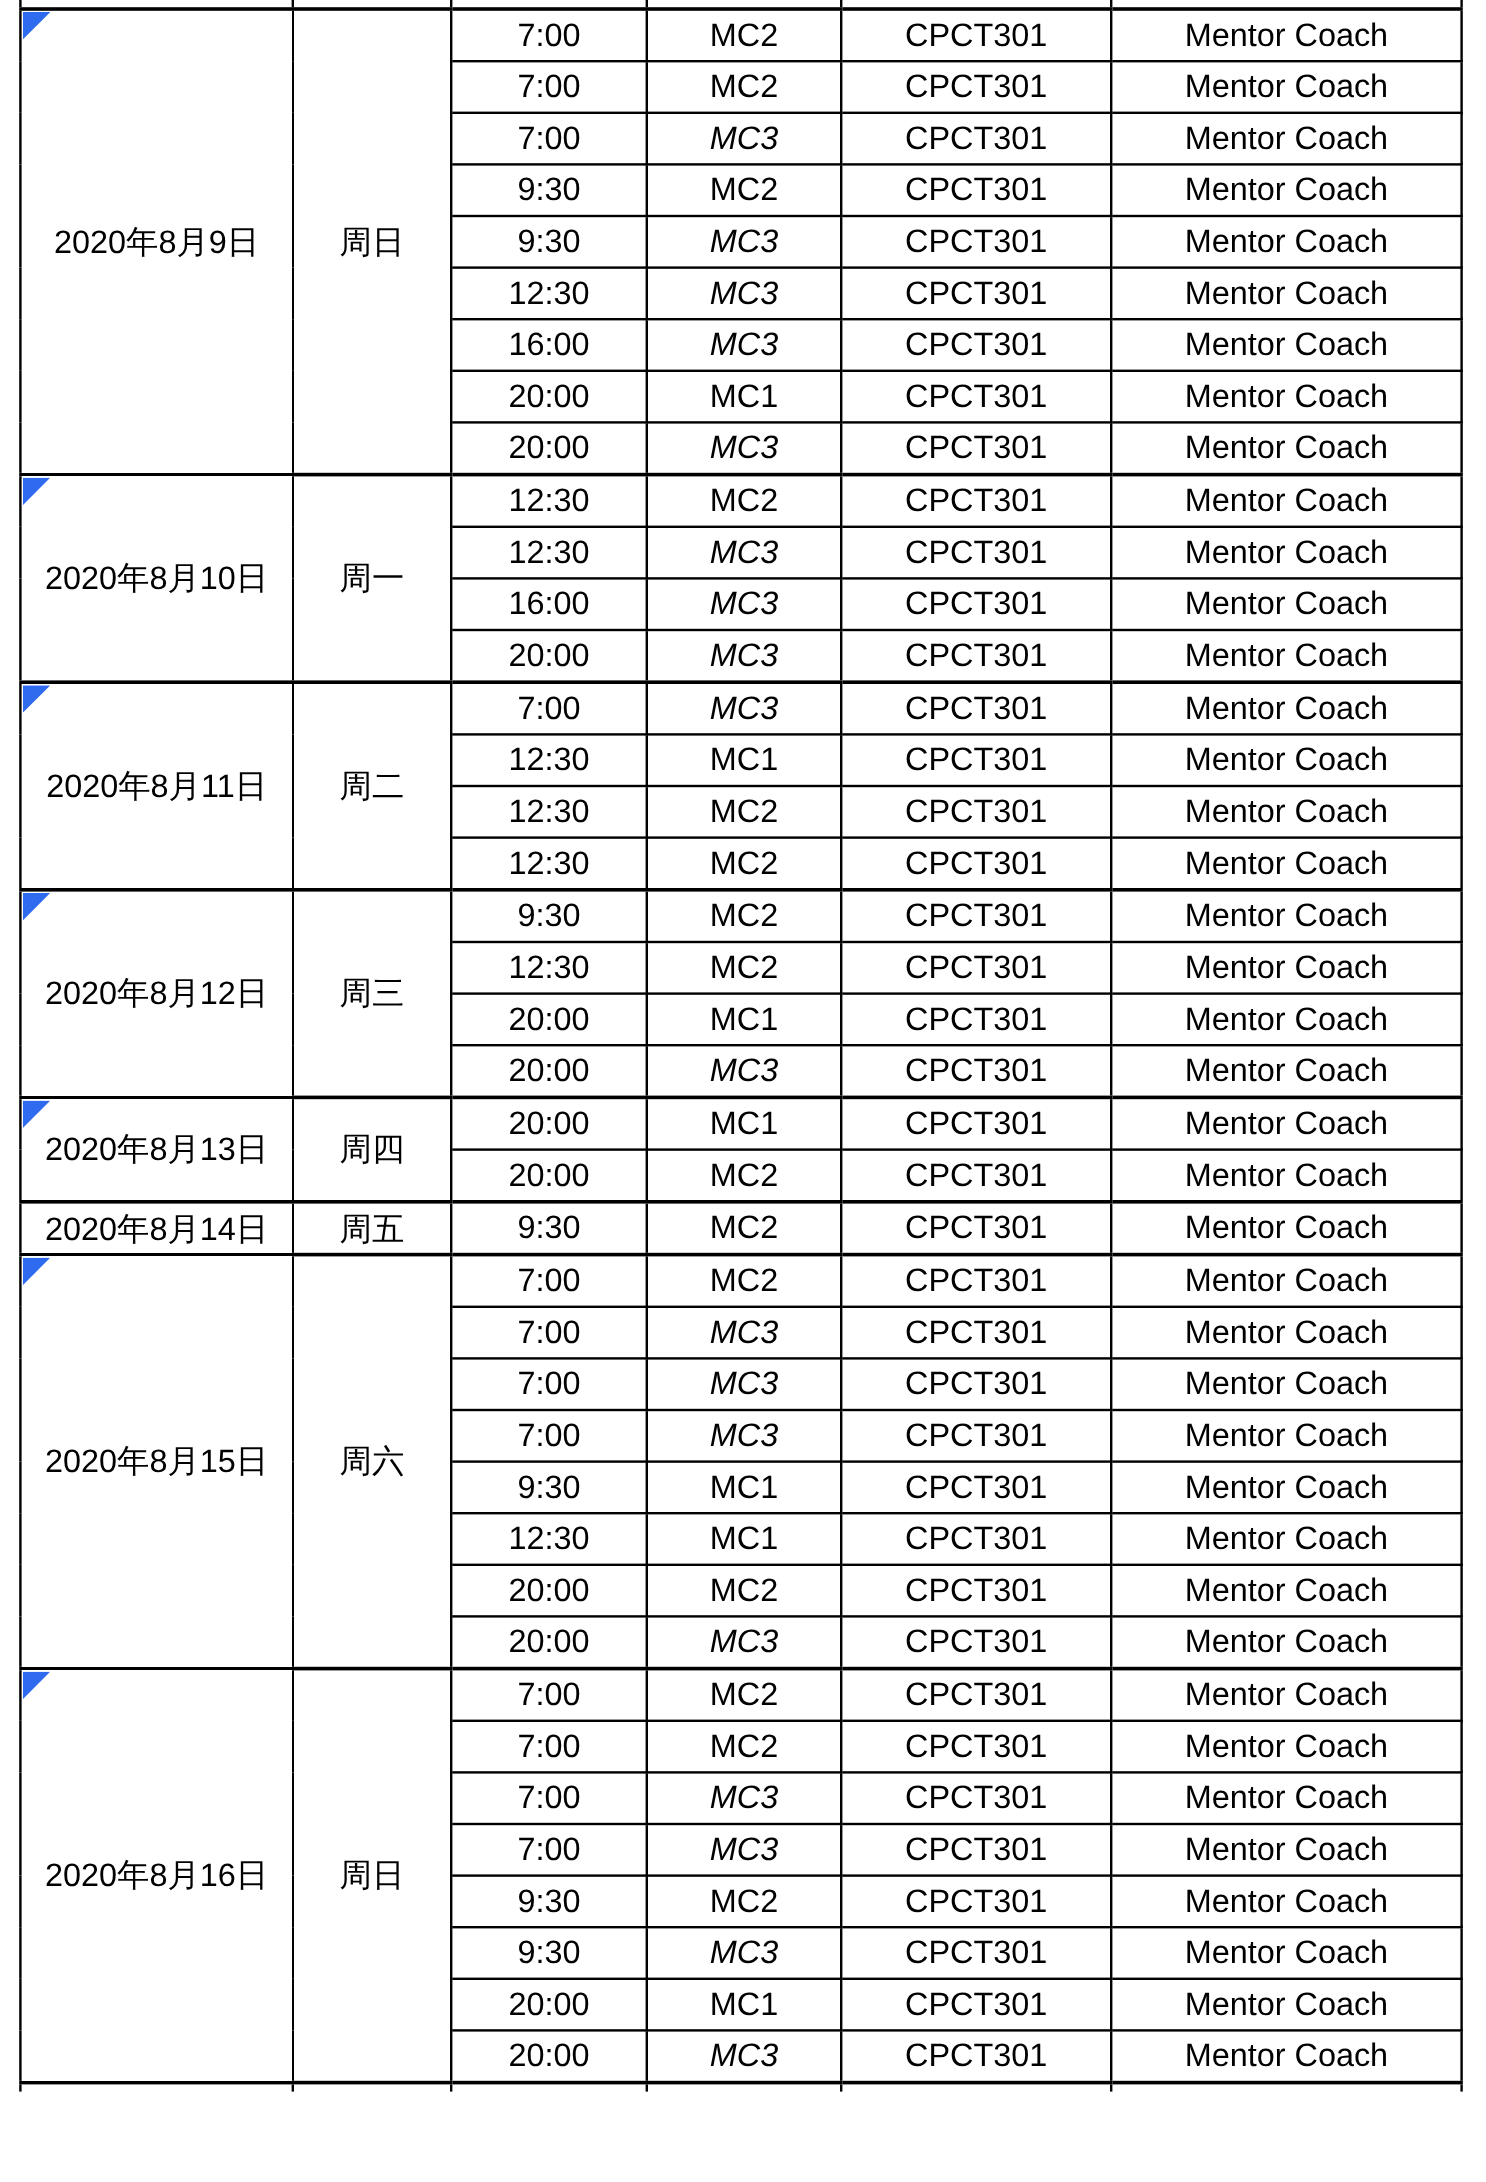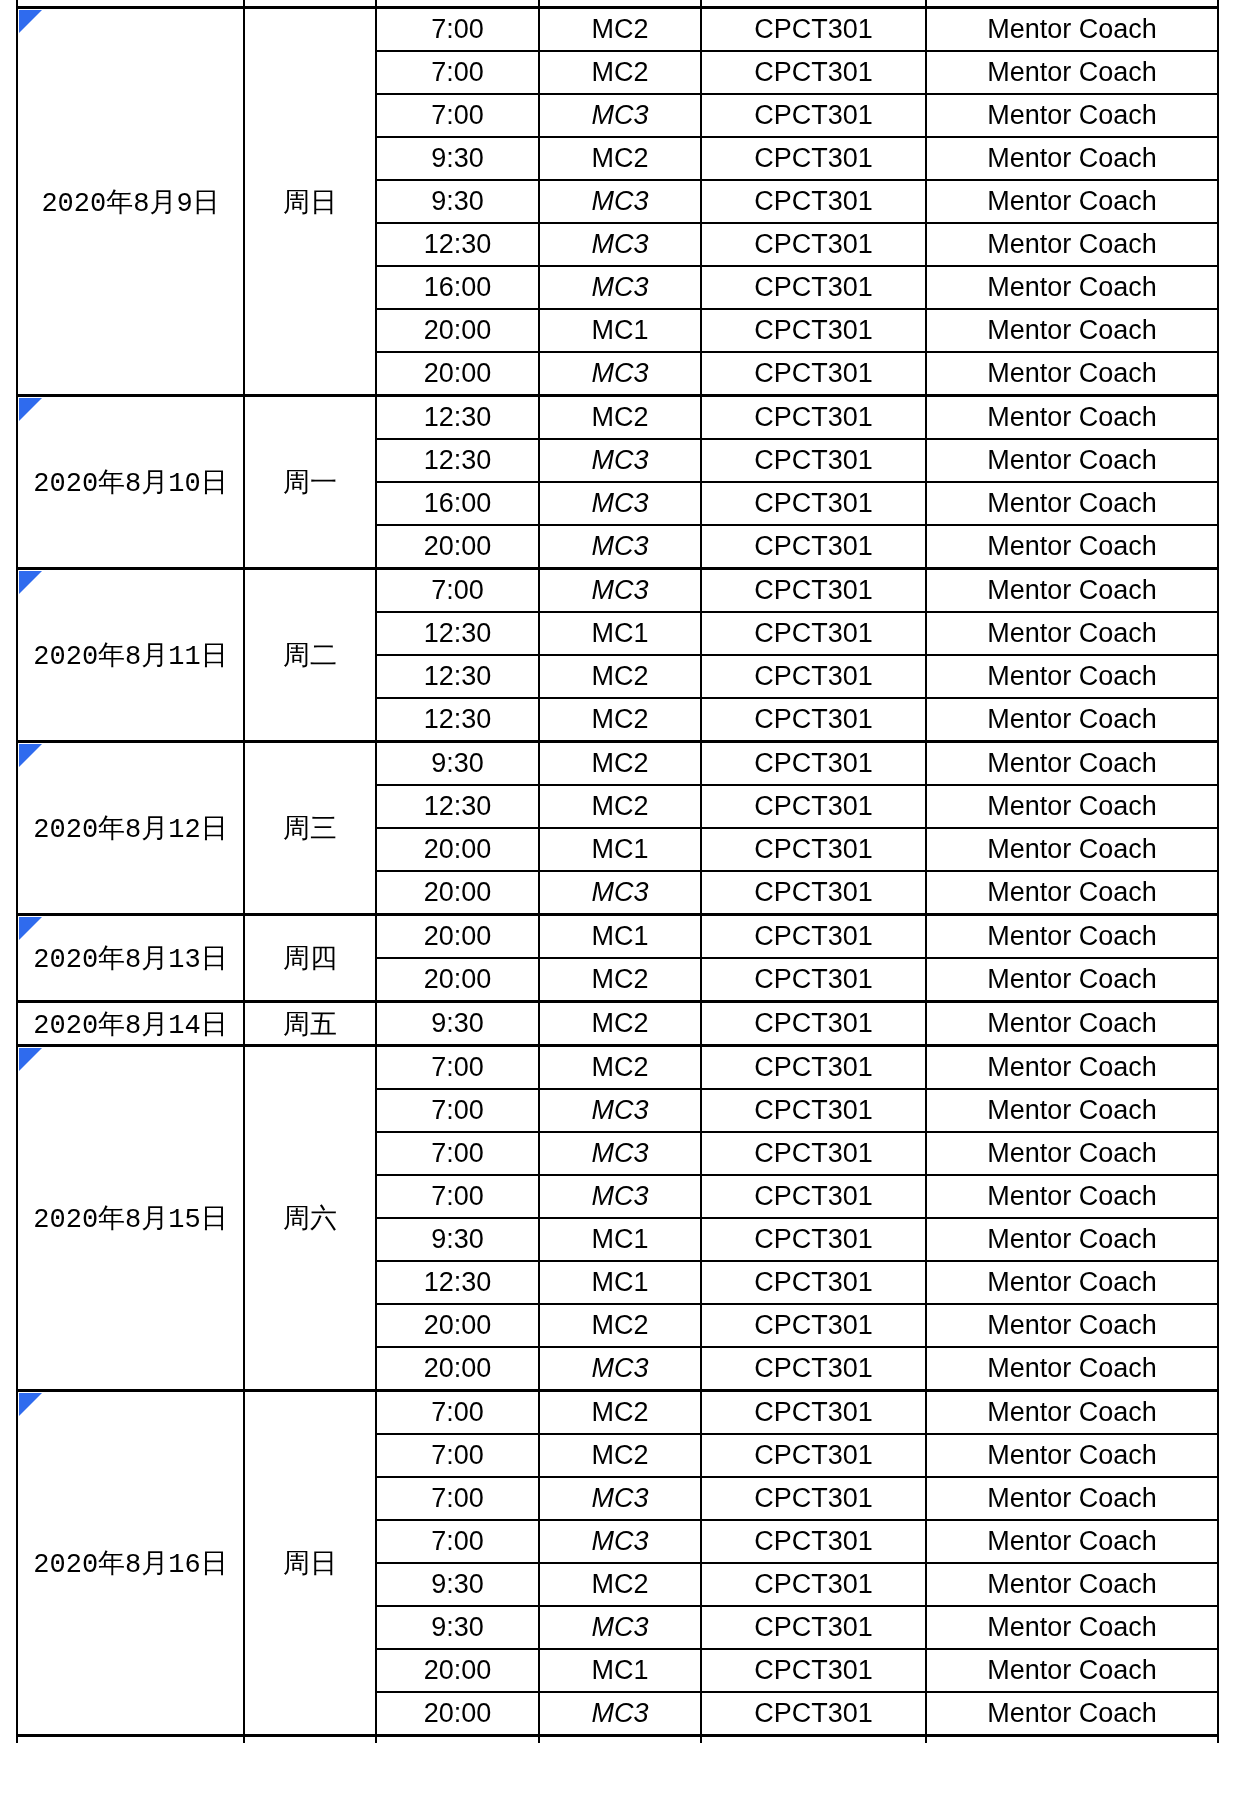--- a/index.html
+++ b/index.html
@@ -38,21 +38,21 @@
   tr.group-start td { border-top: 3px solid #000000; }
   tr.top-sliver td {
     border-top: none;
     height: 6px;
   }
   tr.bottom-sliver td {
     border-top: 3px solid #000000;
     border-bottom: none;
     height: 6px;
   }
-  td.date-cell { position: relative; font-family: Liberation Mono, monospace; }
+  td.date-cell { position: relative; }
   td.role-cell { font-size: 26px; }
   .corner-marker {
     position: absolute;
     top: 1px;
     left: 1px;
     width: 23px;
     height: 23px;
     background: var(--marker-blue, #2f6bee);
     clip-path: polygon(0 0, 100% 0, 0 100%);
   }

